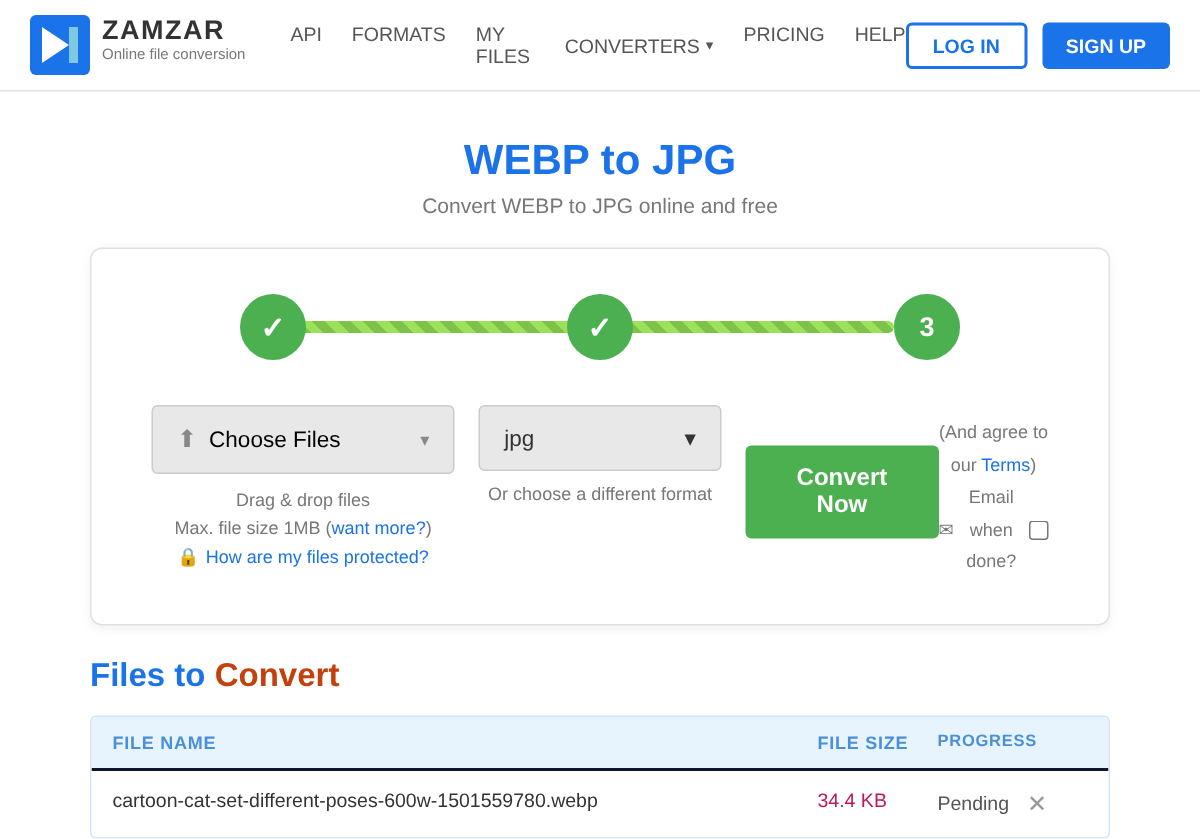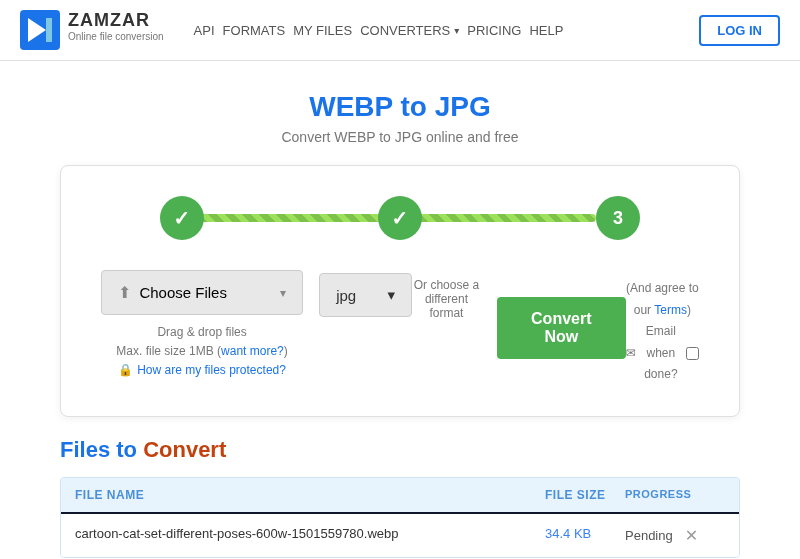--- a/index.html
+++ b/index.html
@@ -22,21 +22,21 @@
     .logo-icon {
       width: 40px;
       height: 40px;
       margin-right: 8px;
     }
     .logo-text-area { display: flex; flex-direction: column; }
     .logo-name { font-size: 18px; font-weight: bold; color: #333; letter-spacing: 1px; }
     .logo-sub { font-size: 10px; color: #777; }
     .nav {
       display: flex;
-      gap: 8px;
+      gap: 20px;
       flex: 1;
     }
     .nav a {
       text-decoration: none;
       color: #555;
       font-size: 13px;
       font-weight: 500;
     }
     .nav-converters {
       display: flex;
@@ -196,22 +196,21 @@
     .choose-files-meta a { color: #1a73e8; text-decoration: none; }
     .choose-files-meta .lock-row {
       display: flex;
       align-items: center;
       gap: 4px;
       justify-content: center;
     }
 
     .format-group {
       display: flex;
-      flex-direction: row;
-      align-items: center;
+      flex-direction: column;
       flex: 0.8;
     }
     .format-select {
       display: flex;
       align-items: center;
       background: #e8e8e8;
       border: 1px solid #ccc;
       border-radius: 4px;
       padding: 12px 16px;
       font-size: 15px;
@@ -309,21 +308,21 @@
       border-top: 2px solid #0f172a;
     }
     .files-table-row .col-name {
       flex: 1;
       font-size: 13px;
       color: #333;
     }
     .files-table-row .col-size {
       width: 80px;
       font-size: 13px;
-      color: #3b82f6;
+      color: #be185d;
     }
     .files-table-row .col-progress {
       width: 100px;
       font-size: 13px;
       color: #555;
       display: flex;
       align-items: center;
       gap: 8px;
     }
     .close-btn {
@@ -358,20 +357,21 @@
     <div class="nav-converters">
       <span>CONVERTERS</span>
       <span class="arrow">▾</span>
     </div>
     <a href="#">PRICING</a>
     <a href="#">HELP</a>
   </nav>
 
   <div class="header-btns">
     <button class="btn-login">LOG IN</button>
+    <button class="btn-signup">SIGN UP</button>
   </div>
 </div>
 
 <div class="page-title-section">
   <h1>WEBP to JPG</h1>
   <p>Convert WEBP to JPG online and free</p>
 </div>
 
 <div class="converter-box">
 

